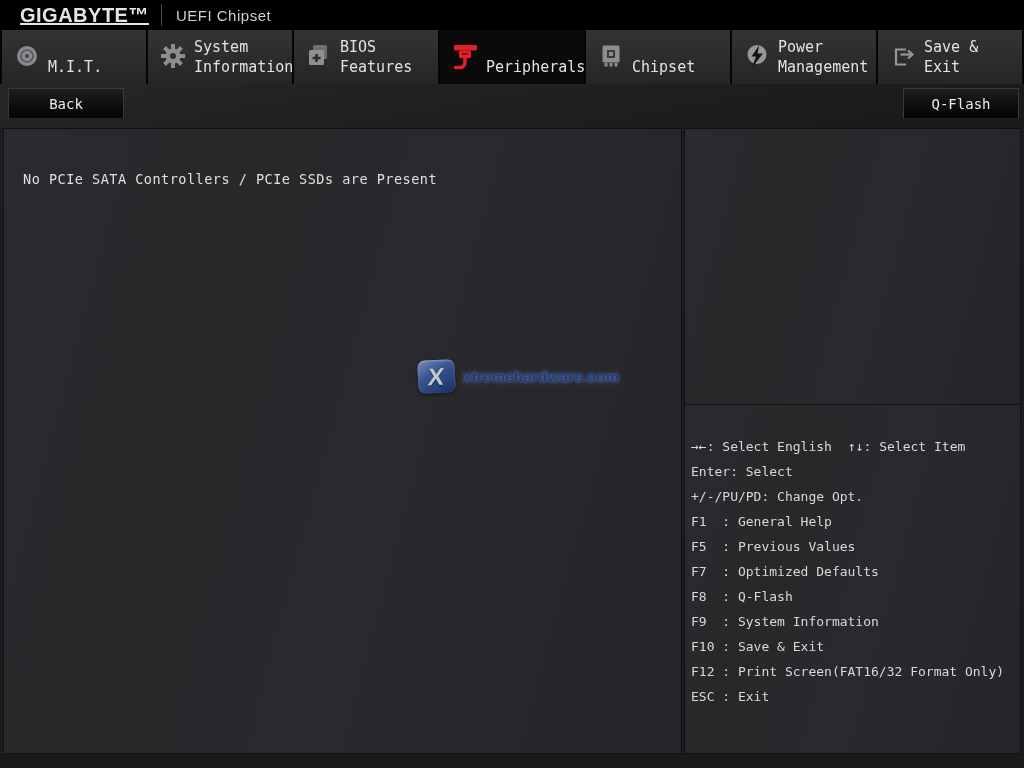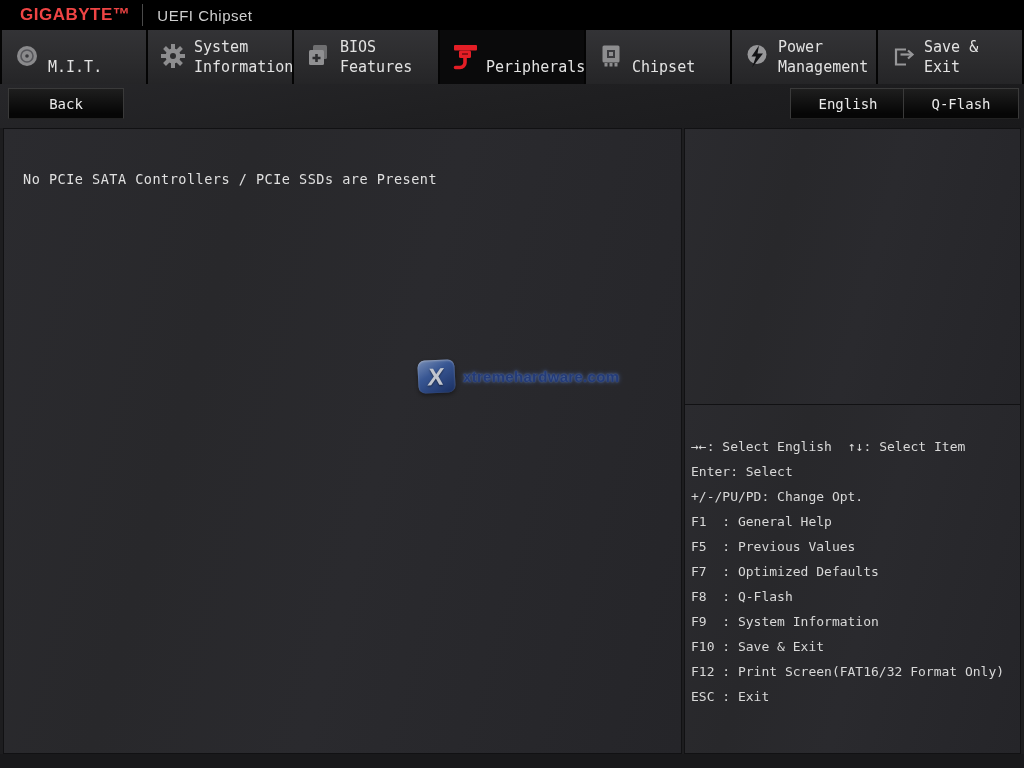--- a/index.html
+++ b/index.html
@@ -8,22 +8,22 @@
     position:relative; width:1024px; height:768px; overflow:hidden;
     background:#1d1d1f;
     font-family:"DejaVu Sans Mono", monospace;
   }
   
   .topbar {
     position:absolute; left:0; top:0; width:1024px; height:30px;
     background:#000; display:flex; align-items:center;
   }
   .brand {
-    margin-left:20px; color:#ef4444; font-family:"Liberation Sans", sans-serif;
-    font-weight:bold; font-size:17px; letter-spacing:0.5px;
+    margin-left:20px; color:#e5e5e5; font-family:"Liberation Sans", sans-serif;
+    font-weight:bold; font-size:20px; letter-spacing:0.5px;text-decoration:underline;
   }
   .topbar-divider { width:1px; height:22px; background:#4a4a4a; margin:0 14px 0 12px; }
   .bios-title {
     color:#cfcfcf; font-family:"Liberation Sans", sans-serif; font-size:15px; letter-spacing:0.5px;
   }
   
   .tabbar {
     position:absolute; left:0; top:30px; width:1024px; height:54px;
     background:#040404; display:flex; gap:2px; padding:0 2px;
   }
@@ -201,21 +201,20 @@
           <path d="M20 9.5 l4.5 4 -4.5 4" fill="none" stroke="#979799" stroke-width="2.2"></path>
         </svg>
       </span>
       <span class="tab-label">Save &amp; Exit</span>
     </div>
 
   </div>
 
   <div class="subbar">
     <div class="bar-btn btn-back">Back</div>
-    <div class="bar-btn btn-english">English</div>
     <div class="bar-btn btn-qflash">Q-Flash</div>
   </div>
 
   <div class="panel panel-main">
     <div class="main-message">No PCIe SATA Controllers / PCIe SSDs are Present</div>
   </div>
 
   <div class="panel panel-info"></div>
 
   <div class="panel panel-help">

